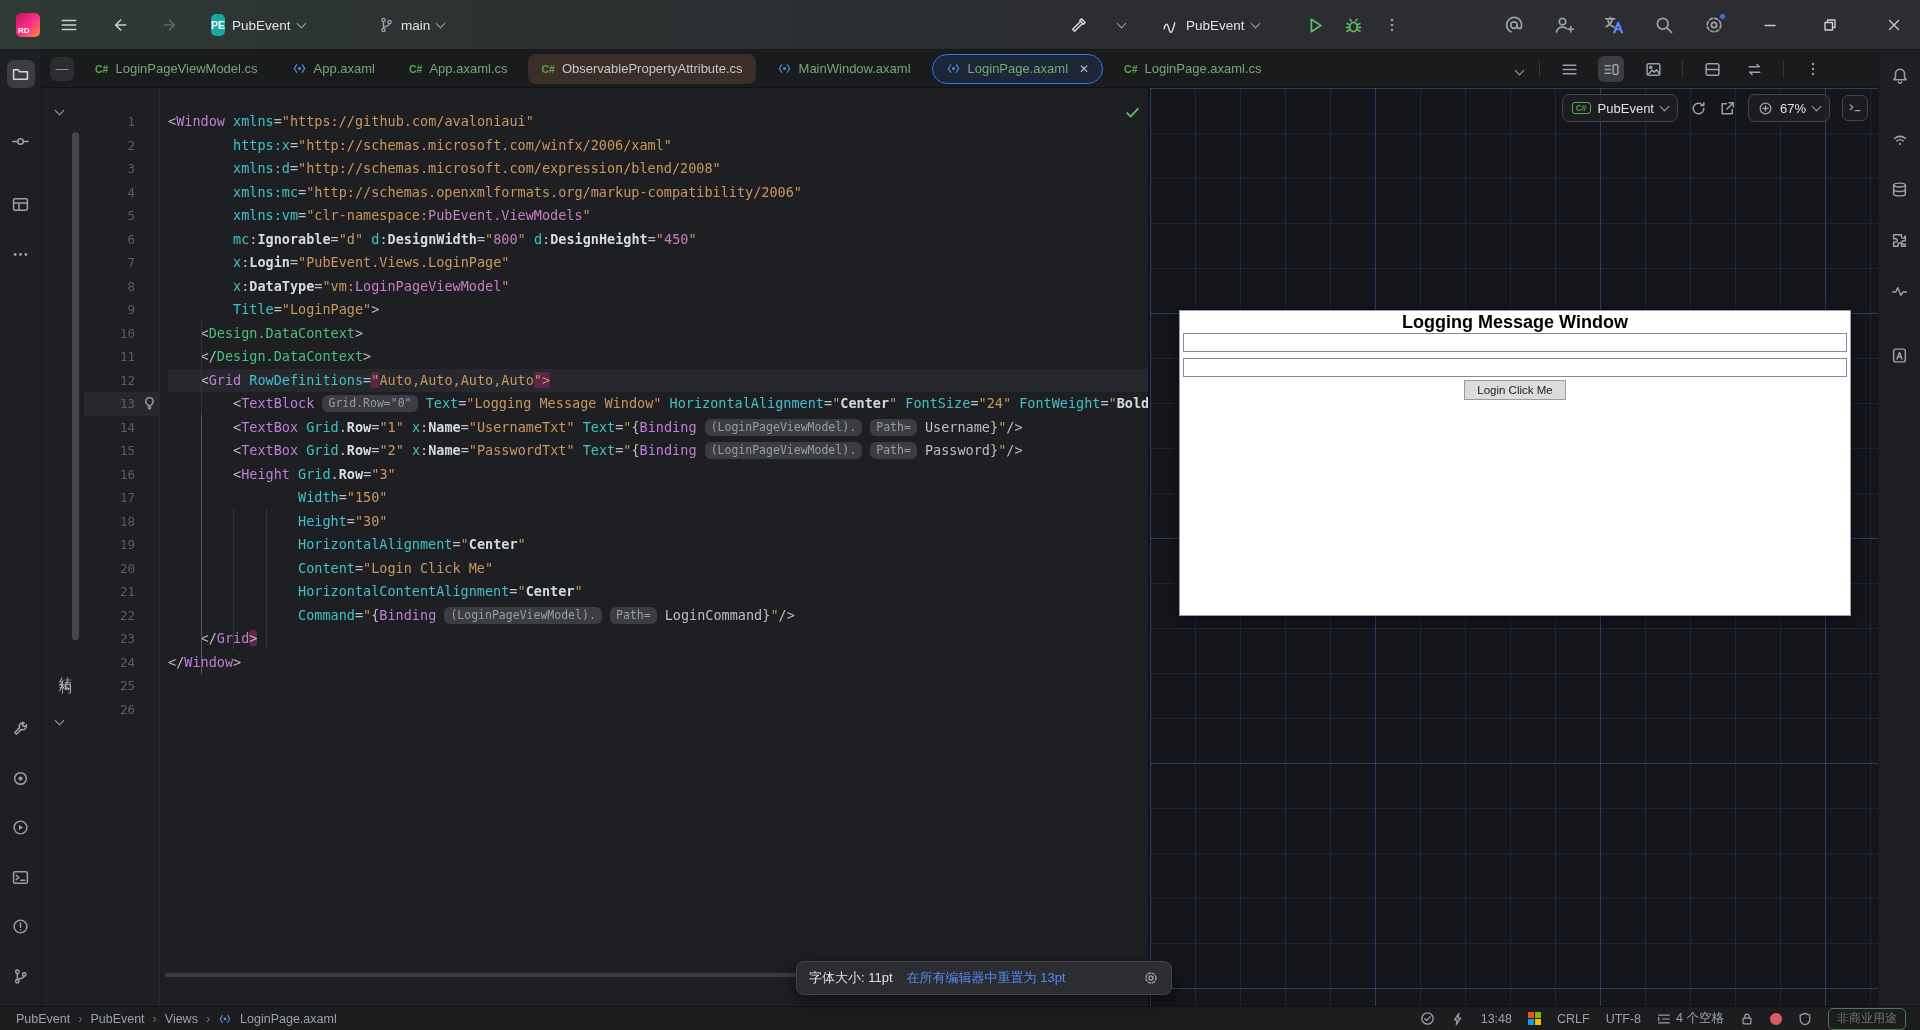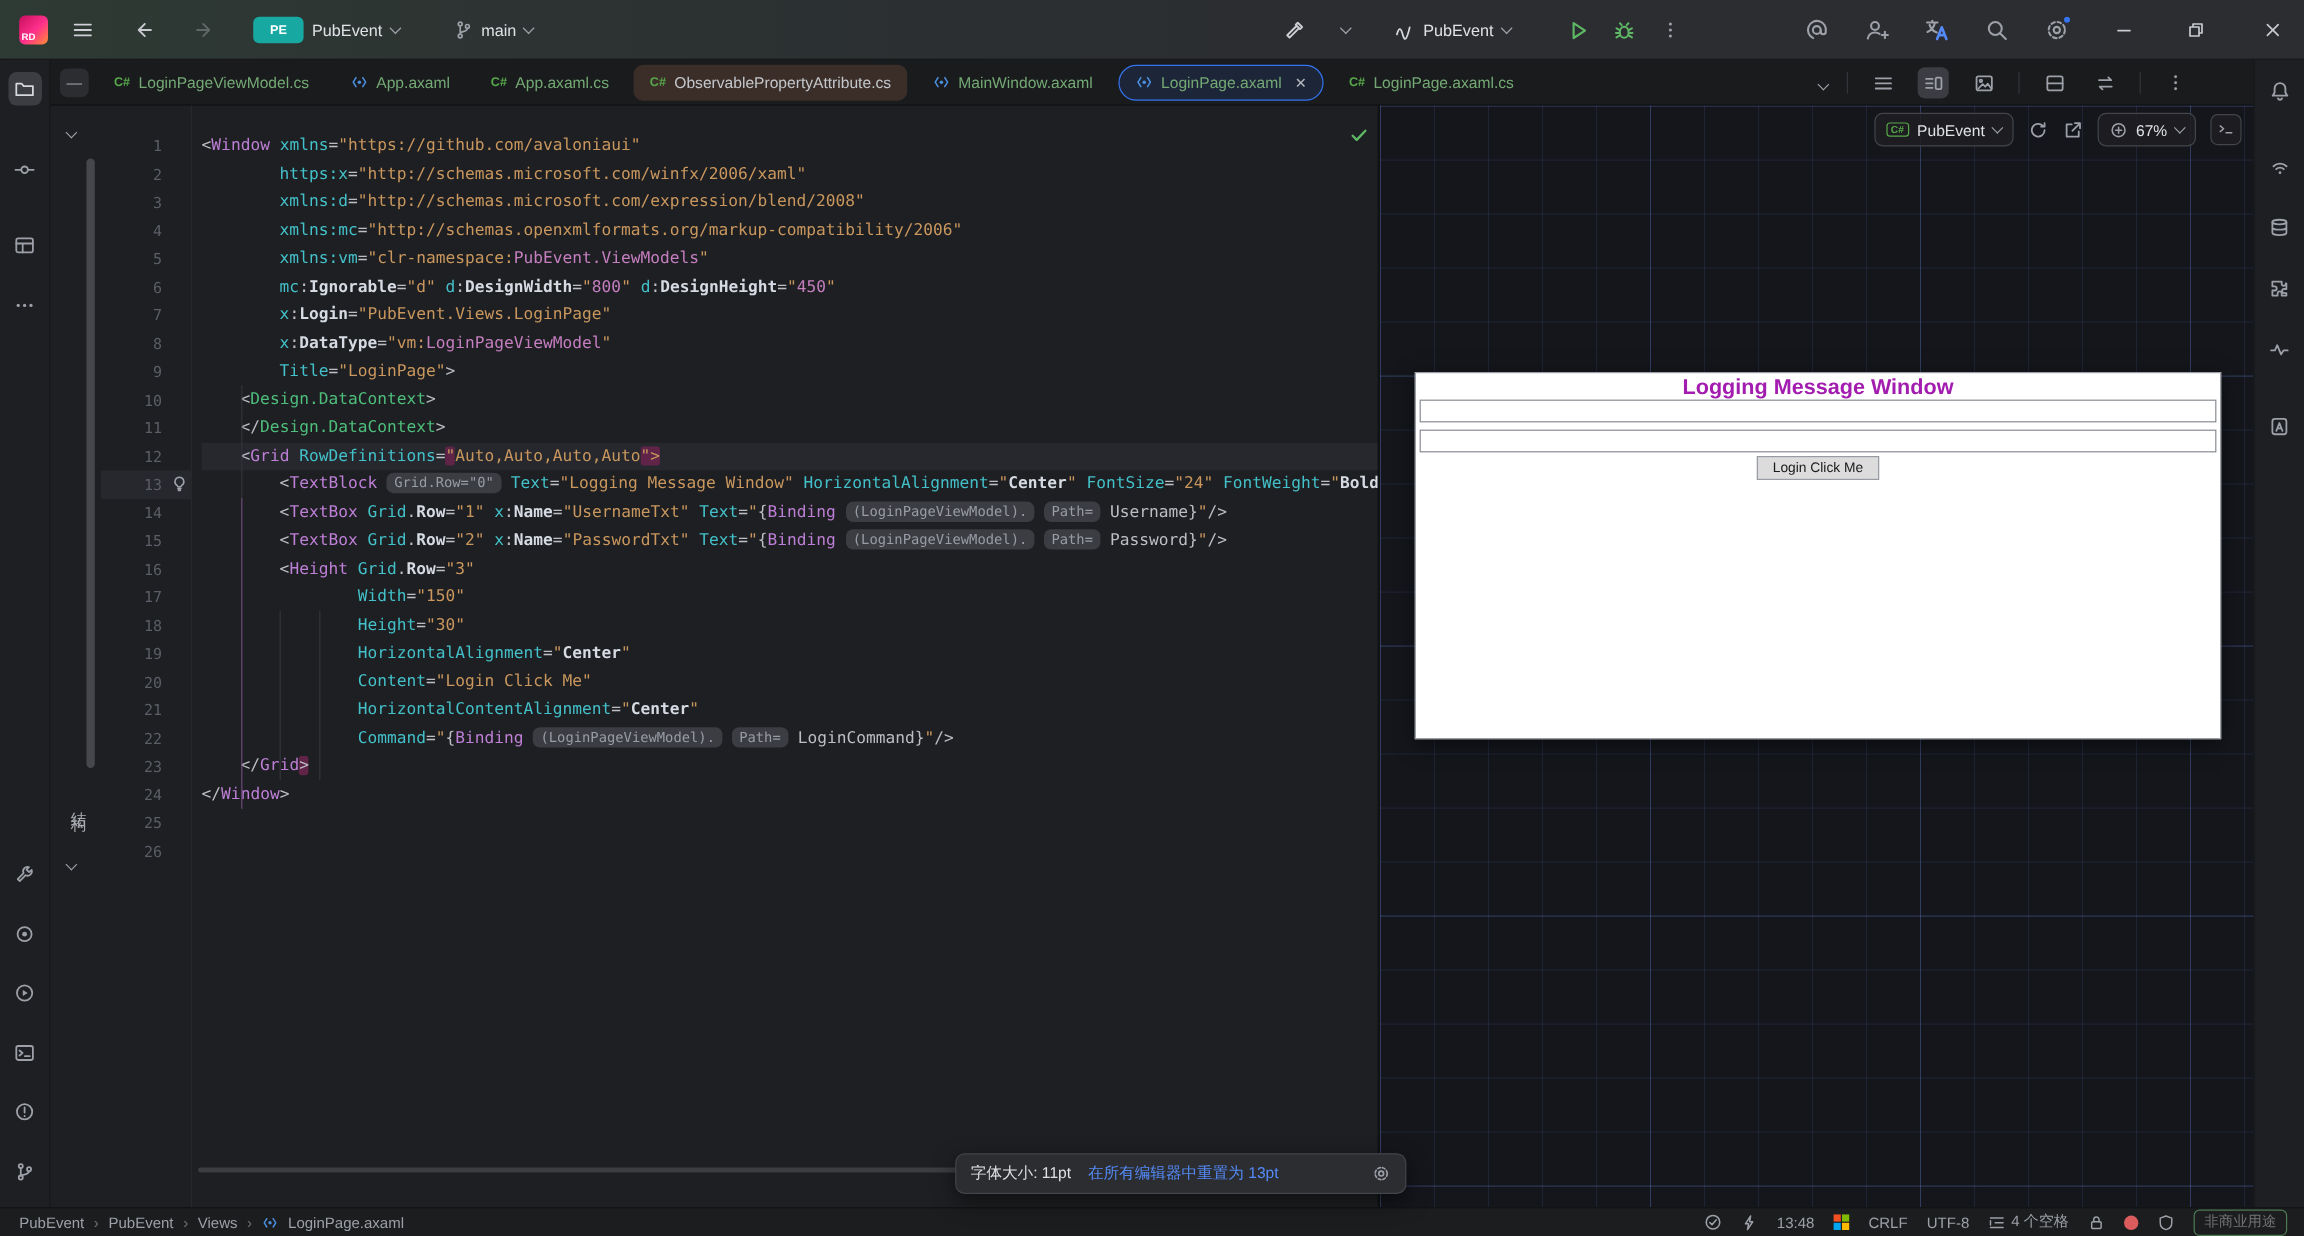--- a/index.html
+++ b/index.html
@@ -12,21 +12,21 @@
         transform:rotate(45deg);display:inline-block;flex:0 0 auto;margin-top:-3px;}
   
   .titlebar{position:absolute;left:0;top:0;width:1920px;height:50px;
             background:linear-gradient(to right,#2E3A34 0%,#2C3132 30%,#2B2D30 55%);
             border-bottom:1px solid #17181A;display:flex;align-items:center;}
   .tb-item{position:absolute;display:flex;align-items:center;gap:7px;height:32px;top:9px;
            padding:0 6px;border-radius:7px;cursor:default;}
   .rd-logo{width:24px;height:24px;border-radius:5px;background:linear-gradient(135deg,#C90F5E 0%,#FF318C 55%,#FDB60D 120%);
            display:flex;align-items:flex-end;justify-content:flex-start;}
   .rd-logo span{font-size:8px;font-weight:bold;color:#fff;padding:0 0 2px 2px;letter-spacing:0;}
-  .pe-tile{width:42px;height:22px;border-radius:5px;background:#17A8A2;color:#fff;font-weight:bold;
+  .pe-tile{width:14px;height:22px;border-radius:5px;background:#17A8A2;color:#fff;font-weight:bold;
            font-size:10.5px;display:flex;align-items:center;justify-content:center;}
   .tb-label{color:#DFE1E5;font-size:13.5px;}
   .dim{opacity:.45;}
   .gear-dot{position:absolute;right:-2px;top:-2px;width:7px;height:7px;border-radius:50%;background:#3574F0;border:1.5px solid #2B2D30;}
   
   .tabbar{position:absolute;left:42px;top:50px;width:1836px;height:38px;background:#191B1D;
           border-bottom:1px solid #111214;display:flex;align-items:center;}
   .minus-tile{width:24px;height:24px;border-radius:6px;background:#2B2D30;margin-left:8px;
               display:flex;align-items:center;justify-content:center;color:#9DA0A8;font-size:13px;}
   .tab{display:flex;align-items:center;gap:7px;height:30px;padding:0 13px;margin-left:8px;border-radius:16px;
@@ -84,21 +84,21 @@
            background-size:225px 225px,225px 225px,45px 45px,45px 45px;}
   .pv-toolbar{position:absolute;right:10px;top:6px;display:flex;align-items:center;gap:12px;}
   .pv-chip{display:flex;align-items:center;gap:7px;height:28px;padding:0 9px;border:1px solid #43454A;
            border-radius:7px;background:rgba(30,31,34,.85);}
   .cs-badge{border:1px solid #57A64A;color:#57A64A;font-size:8.5px;font-weight:bold;border-radius:3px;
             padding:1px 3px;line-height:1;}
   .pv-btn{width:26px;height:26px;border:1px solid #43454A;border-radius:6px;background:rgba(30,31,34,.85);
           display:flex;align-items:center;justify-content:center;}
   .design-window{position:absolute;left:29px;top:222px;width:672px;height:306px;background:#FFFFFF;
                  border:1px solid #9AA0A6;box-shadow:0 4px 16px rgba(0,0,0,.5);}
-  .dw-title{margin-top:1px;text-align:center;font-size:18px;font-weight:bold;color:#a21caf;}
+  .dw-title{margin-top:1px;text-align:center;font-size:18px;font-weight:bold;color:#000000;}
   .dw-input{position:absolute;left:3px;right:3px;height:19px;background:#fff;border:1px solid #888C92;}
   .dw-btn{position:absolute;left:50%;transform:translateX(-50%);top:69px;width:102px;height:20px;
           background:#DCDCDC;border:1px solid #989CA2;font-size:11.5px;color:#1B1B1B;
           display:flex;align-items:center;justify-content:center;}
   
   .tooltip{position:absolute;left:796px;top:961px;width:376px;height:34px;background:#2B2D30;
            border:1px solid #43454A;border-radius:8px;box-shadow:0 6px 18px rgba(0,0,0,.5);
            display:flex;align-items:center;padding:0 12px;gap:14px;z-index:20;}
   .tooltip .msg{color:#DFE1E5;font-size:13px;white-space:nowrap;}
   .tooltip .link{color:#548AF7;font-size:13px;white-space:nowrap;cursor:pointer;}

